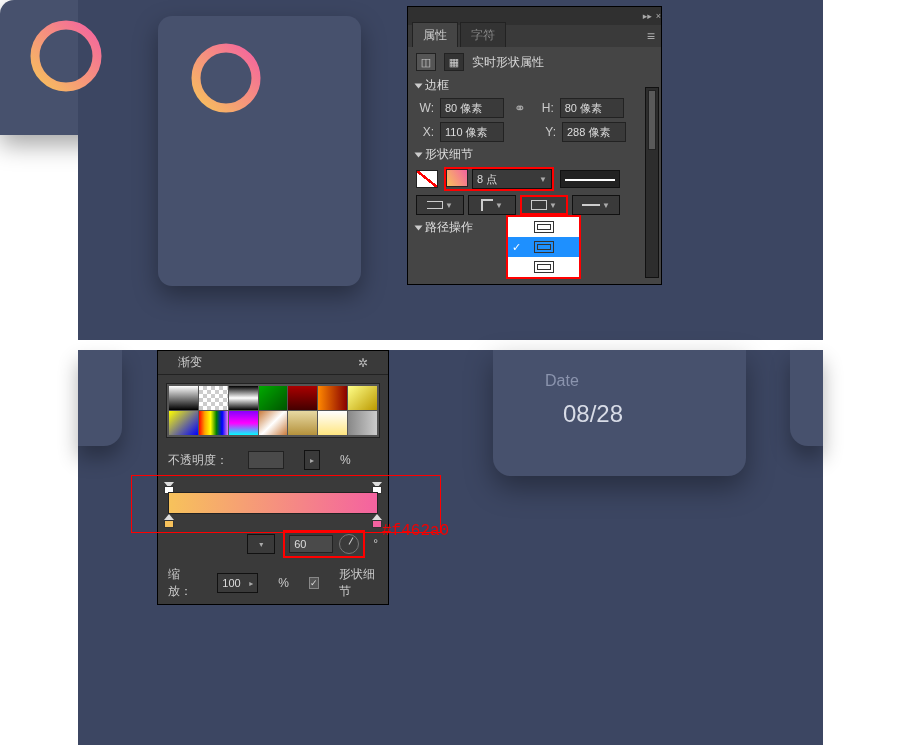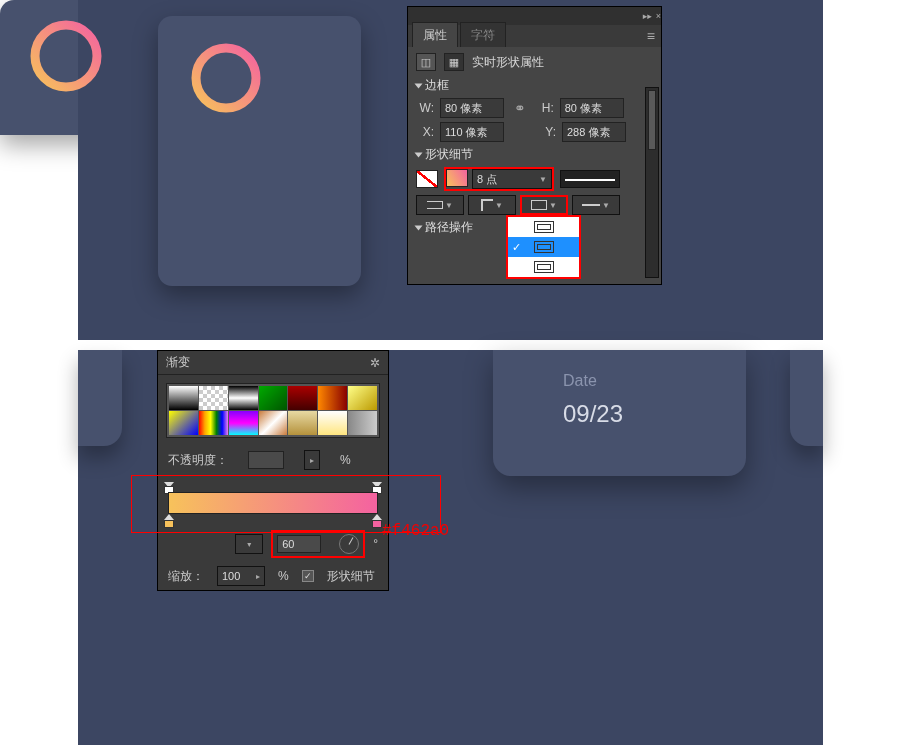--- a/index.html
+++ b/index.html
@@ -149,21 +149,21 @@
   
   .gpanel {
     position: absolute;
     left: 157px; top: 350px;
     width: 232px;
     background: #3a3a3a;
     border: 1px solid #000;
     color:#ccc; font-size:12px;
   }
   .gpanel-head {
-    height:24px; display:flex; align-items:center; padding:0 8px;
+    height:24px; display:flex; align-items:center; padding:0 20px;
     background:#3a3a3a; border-bottom:1px solid #222;
   }
   .gpanel-head .gear { margin-left:auto; color:#bbb;}
   .preset-grid {
     margin:8px; padding:2px;
     background:#555; border:1px solid #222;
     display:grid; grid-template-columns: repeat(7, 1fr);
     gap:1px;
   }
   .preset { height:24px; }
@@ -180,36 +180,36 @@
   .stop-top { position:absolute; top:4px; width:10px; height:10px; }
   .stop-top::before{content:""; display:block; width:0;height:0; border-left:5px solid transparent; border-right:5px solid transparent; border-top:6px solid #ddd; }
   .stop-top::after{content:""; display:block; width:8px;height:6px; background:#fff; border:1px solid #333; margin-top:-2px;}
   .stop-bottom { position:absolute; top:36px; width:10px; }
   .stop-bottom::before{content:""; display:block; width:0;height:0; border-left:5px solid transparent; border-right:5px solid transparent; border-bottom:6px solid #ddd;}
   .stop-bottom .sw{ width:10px; height:8px; border:1px solid #333;}
   .hl-annot { position:absolute; border:1px solid #ff0000; pointer-events:none;}
   .annot-text { position:absolute; font-family: Liberation Mono, monospace; font-size:16px; color:#f40000;}
   .angle-row { display:flex; align-items:center; gap:8px; padding:4px 10px; justify-content:flex-end;}
   .angle-field {
-    display:flex; align-items:center; gap:18px;
+    display:flex; align-items:center; gap:6px;
     border:2px solid #ff0000; padding:2px 4px;
   }
   .angle-input { width:44px; height:18px; background:#4a4a4a; border:1px solid #222; color:#ddd; display:flex; align-items:center; padding:0 4px; font-size:11px;}
   .angle-dial { width:20px; height:20px; border-radius:50%; border:1px solid #777; background:#3a3a3a; position:relative;}
   .angle-dial::after{content:""; position:absolute; left:50%; top:50%; width:8px; height:1px; background:#ccc; transform-origin:left center; transform:rotate(-60deg);}
   .chk { width:12px; height:12px; border:1px solid #888; background:#555; display:flex; align-items:center; justify-content:center; font-size:9px; color:#ddd;}
-  .scale-row { display:flex; align-items:center; gap:13px; padding:4px 10px; font-size:12px;}
+  .scale-row { display:flex; align-items:center; gap:20px; padding:4px 10px; font-size:12px;}
   .scale-row .combo { width:48px;}
 
   
   .card2 { left:158px; top:610px; width:220px; height:135px; border-radius:14px 14px 0 0; background:#47516d; box-shadow:0 10px 24px rgba(0,0,0,0.35);} 
 
   
   .date-card { position:absolute; left:493px; top:350px; width:253px; height:126px; background:#47516d; border-radius:0 0 18px 18px; box-shadow:0 12px 28px rgba(0,0,0,0.35);}
-  .date-card .lbl { position:absolute; left:70px; top:22px; color:#8b94ae; font-size:16px;}
+  .date-card .lbl { position:absolute; left:52px; top:22px; color:#8b94ae; font-size:16px;}
   .date-card .val { position:absolute; left:70px; top:50px; color:#d8dce7; font-size:24px; font-weight:500;}
   .sa-bg { position:absolute; left:395px; top:350px; color:#4b5572; font-size:90px; font-weight:800; letter-spacing:-2px; line-height:1;}
   .mini-card-left { position:absolute; left:78px; top:350px; width:44px; height:96px; background:#47516d; border-radius:0 0 18px 0; box-shadow:0 12px 20px rgba(0,0,0,0.3);}
   .mini-card-right { position:absolute; left:790px; top:350px; width:33px; height:96px; background:#47516d; border-radius:0 0 0 18px; box-shadow:0 12px 20px rgba(0,0,0,0.3);}
 
   .panel .mini-icons{font-size:9px; color:#aaa;}
 </style>
 </head>
 <body>
 
@@ -319,21 +319,21 @@
         <span class="triangle"></span>
         <span>路径操作</span>
       </div>
       <div style="height:40px;"></div>
     </div>
   </div>
 
   <div class="mini-card-left"></div>
   <div class="date-card">
     <div class="lbl">Date</div>
-    <div class="val">09/23</div>
+    <div class="val">08/28</div>
   </div>
   <div class="mini-card-right"></div>
 
   <div class="gpanel">
     <div class="gpanel-head">
       <span>渐变</span>
       <span class="gear">✲</span>
     </div>
     <div class="preset-grid" id="preset-grid">
         <div class="preset" style="background: linear-gradient(rgb(255, 255, 255), rgb(0, 0, 0));"></div>

